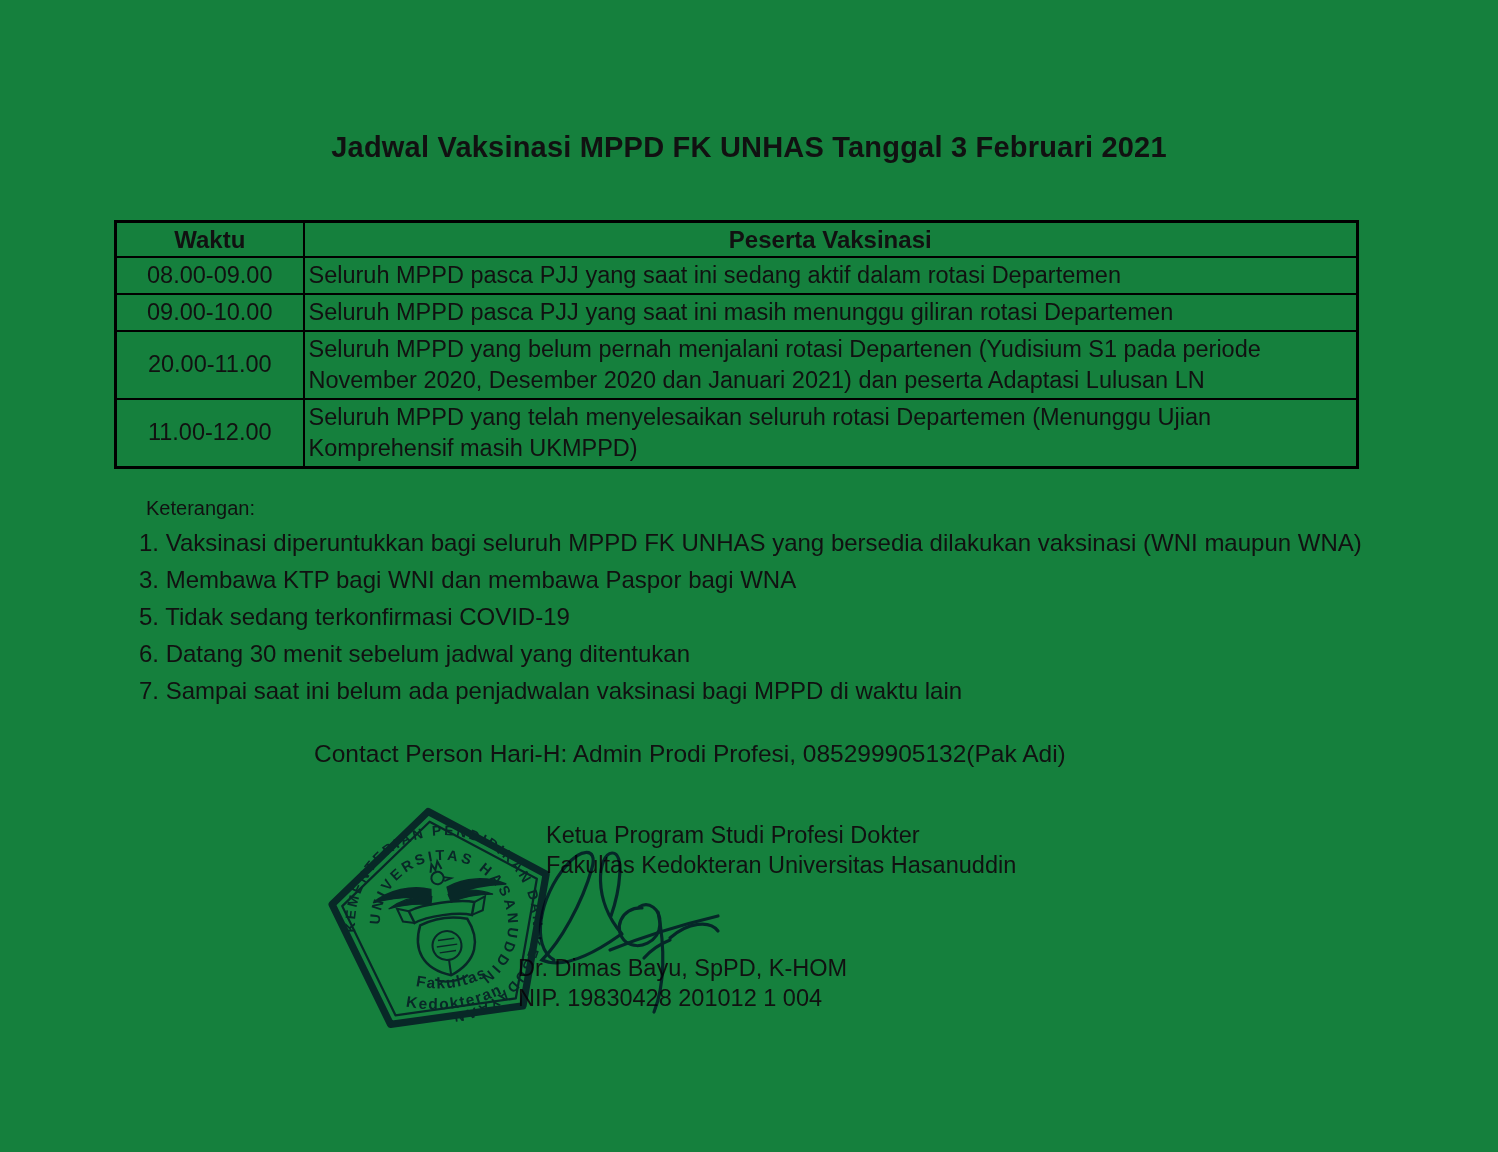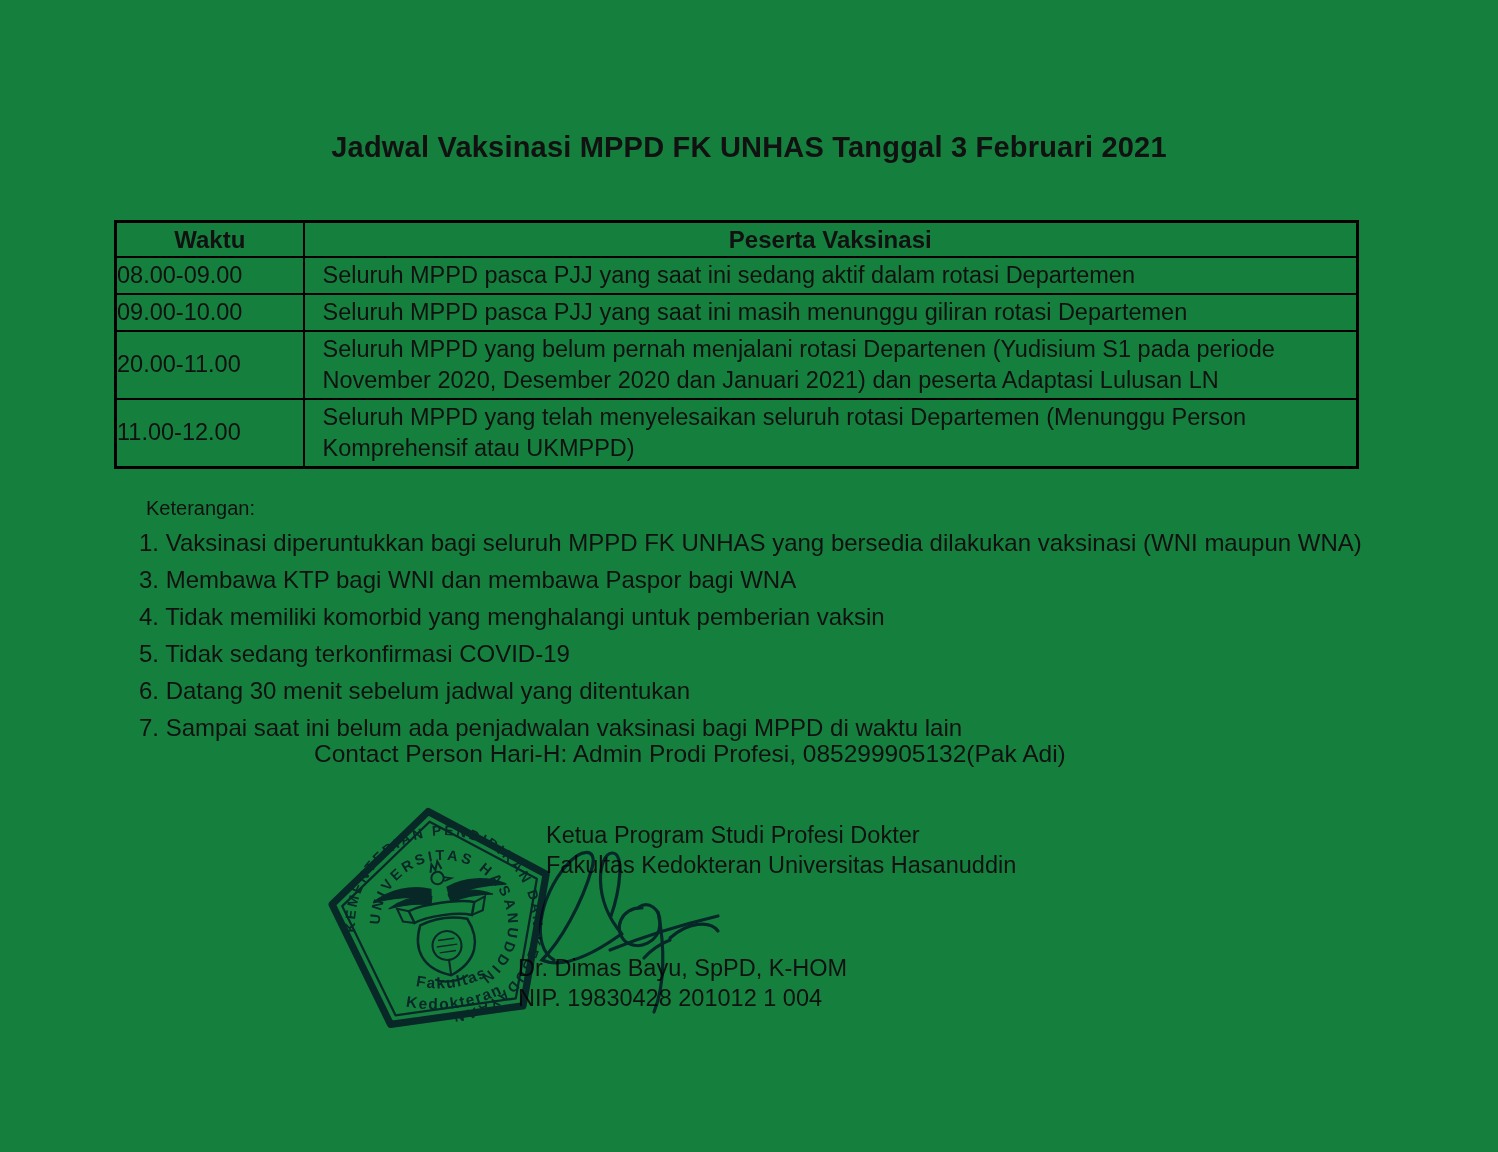--- a/index.html
+++ b/index.html
@@ -34,22 +34,22 @@
     font-size: 23.5px;
   }
   table.schedule th, table.schedule td {
     border: 2px solid #000;
     vertical-align: middle;
     line-height: 31px;
   }
   table.schedule { border: 3px solid #000; }
   col.c-time { width: 188px; }
   th.h-cell { font-weight: bold; text-align: center; height: 35px; font-size: 24px; }
-  td.t-time { }
-  td.t-desc { text-align: left; padding: 2px 8px 2px 18px; }
+  td.t-time { text-align: center; }
+  td.t-desc { text-align: left; padding: 2px 8px 2px 4px; }
   tr.r-short { height: 36px; }
   tr.r-tall  { height: 68px; }
   .notes-heading {
     position: absolute;
     left: 146px;
     top: 497px;
     font-size: 20px;
     font-weight: normal;
     text-align: center;
   }
@@ -124,31 +124,30 @@
       <tr class="r-short">
         <td class="t-time">09.00-10.00</td>
         <td class="t-desc">Seluruh MPPD pasca PJJ  yang saat ini masih menunggu giliran rotasi Departemen</td>
       </tr>
       <tr class="r-tall">
         <td class="t-time">20.00-11.00</td>
         <td class="t-desc">Seluruh MPPD yang belum pernah menjalani rotasi Departenen (Yudisium S1 pada periode November 2020, Desember 2020 dan Januari 2021) dan peserta Adaptasi Lulusan LN</td>
       </tr>
       <tr class="r-tall">
         <td class="t-time">11.00-12.00</td>
-        <td class="t-desc">Seluruh MPPD yang telah menyelesaikan seluruh rotasi Departemen (Menunggu Person Komprehensif atau UKMPPD)</td>
+        <td class="t-desc">Seluruh MPPD yang telah menyelesaikan seluruh rotasi Departemen (Menunggu Ujian Komprehensif masih UKMPPD)</td>
       </tr>
     </tbody>
   </table>
 
   <div class="notes-heading">Keterangan:</div>
 
   <div class="notes-list">
     <div class="note-line">1. Vaksinasi diperuntukkan bagi seluruh MPPD FK UNHAS yang bersedia dilakukan vaksinasi (WNI maupun WNA)</div>
     <div class="note-line">3. Membawa KTP bagi WNI dan membawa Paspor bagi WNA</div>
-    <div class="note-line">4. Tidak memiliki komorbid yang menghalangi untuk pemberian vaksin</div>
     <div class="note-line">5. Tidak sedang terkonfirmasi COVID-19</div>
     <div class="note-line">6. Datang 30 menit sebelum jadwal yang ditentukan</div>
     <div class="note-line">7. Sampai saat ini belum ada penjadwalan vaksinasi bagi MPPD di waktu lain</div>
   </div>
 
   <div class="contact-line">Contact Person Hari-H: Admin Prodi Profesi, 085299905132(Pak Adi)</div>
 
   <div class="sig-role">
     <div>Ketua Program Studi Profesi Dokter</div>
     <div>Fakultas Kedokteran Universitas Hasanuddin</div>

